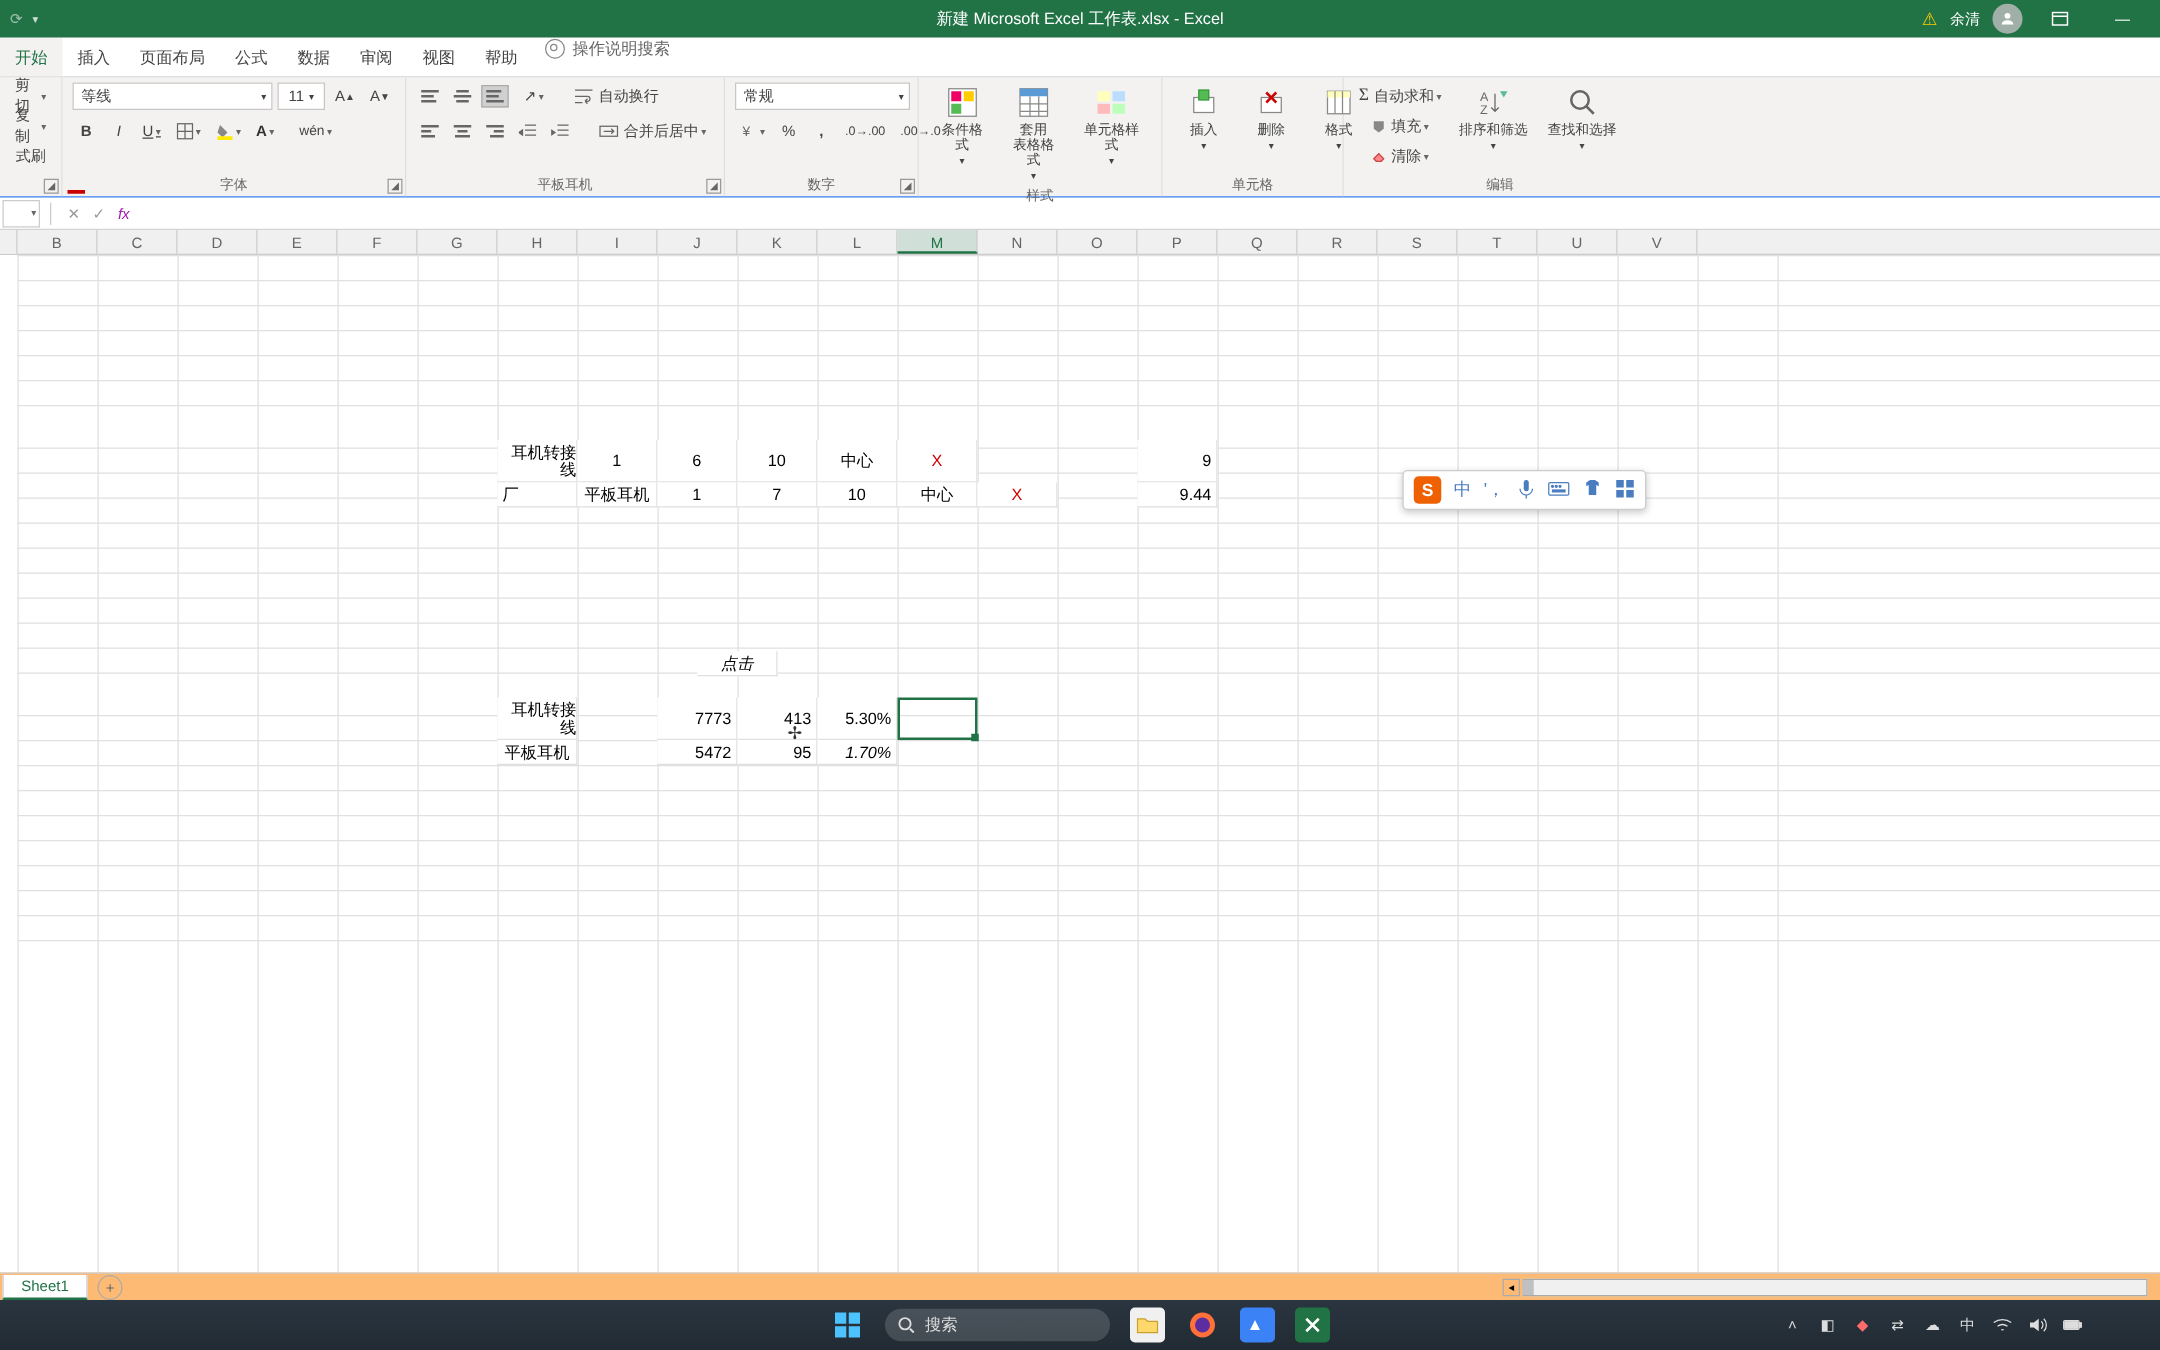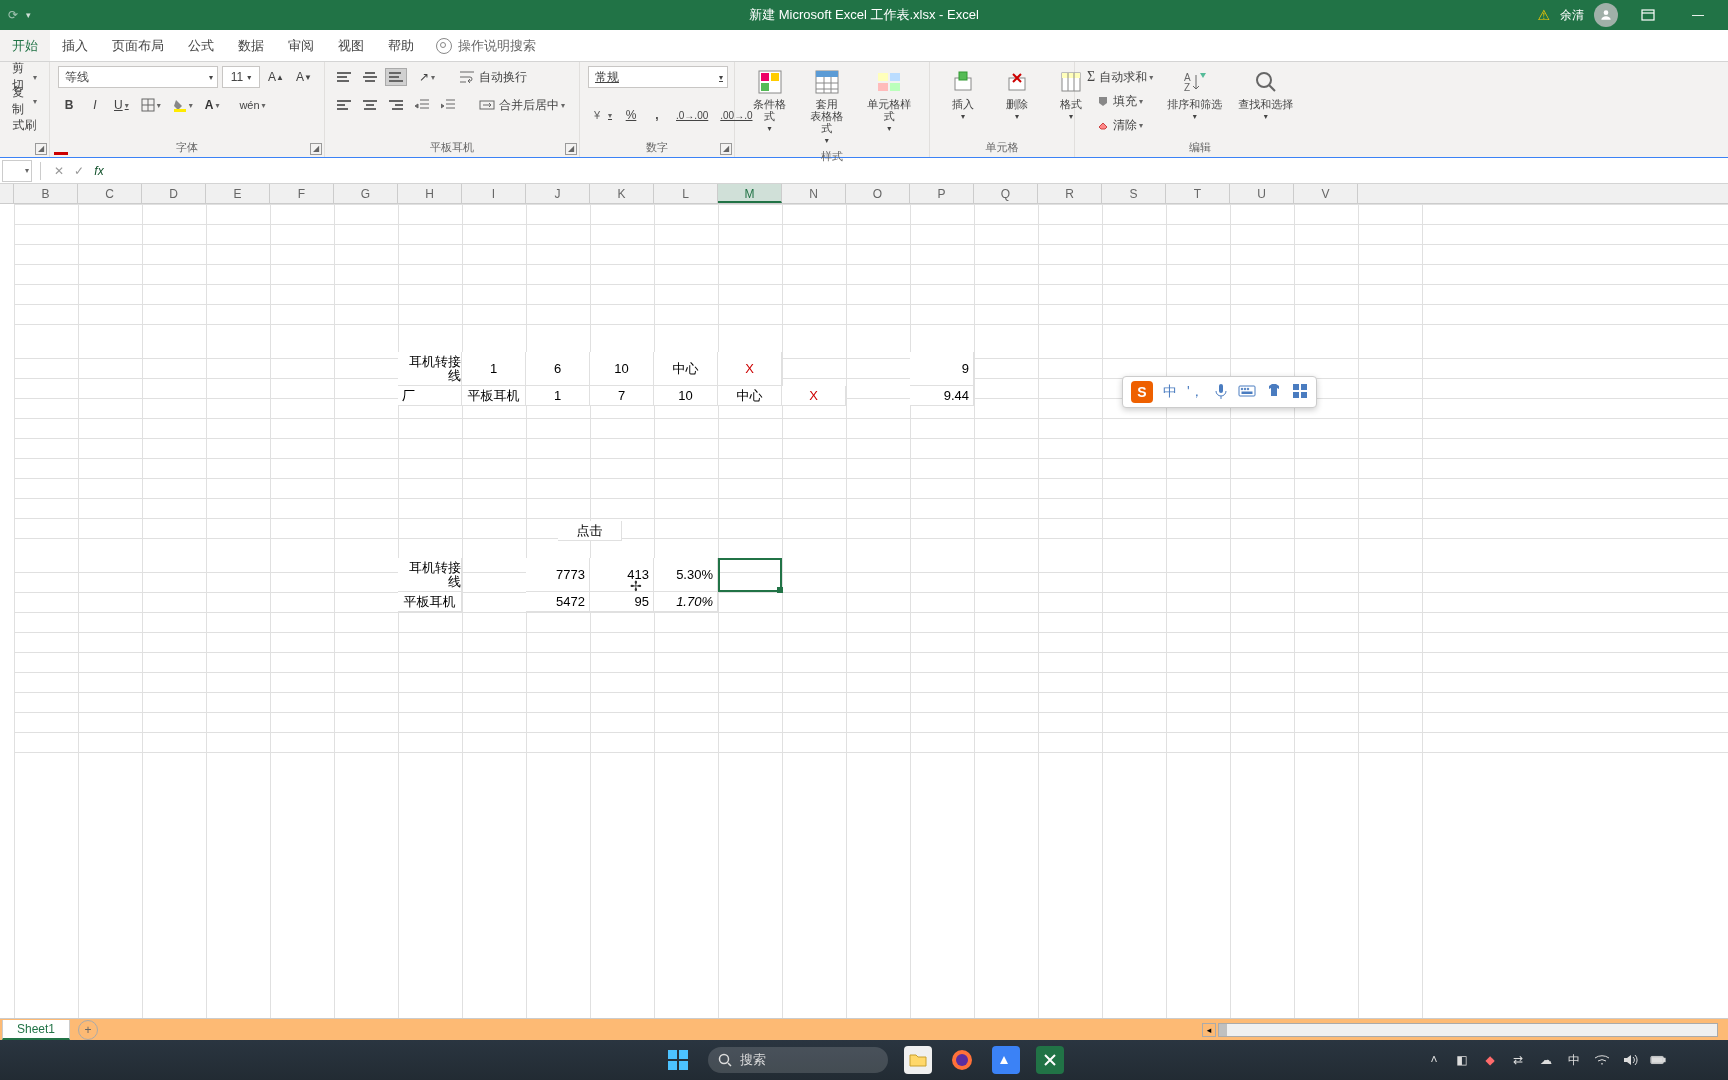--- a/index.html
+++ b/index.html
@@ -8,21 +8,21 @@
 
 .title-bar { height: 30px; background: #217346; display: flex; align-items: center; color: #fff; font-size: 12px; position: relative; }
 .title-bar .qat { display: flex; gap: 8px; padding: 0 8px; align-items: center; color: #d0e0d8; }
 .title-bar .title { position: absolute; left: 50%; transform: translateX(-50%); font-size: 13px; }
 .title-bar .right { position: absolute; right: 0; display: flex; align-items: center; gap: 10px; padding-right: 10px; }
 .title-bar .warn-icon { color: #ffcc00; font-size: 14px; }
 .avatar { width: 24px; height: 24px; border-radius: 50%; background: #a0b0a8; display:flex; align-items:center; justify-content:center; }
 .win-btn { width: 40px; height: 28px; display: flex; align-items: center; justify-content: center; color: #fff; }
 
 
-.tabs-row { height: 32px; background: #fff; display: flex; align-items: center; font-size: 13px; border-bottom: 1px solid #d4d4d4; }
+.tabs-row { height: 32px; background: #fff; display: flex; align-items: flex-start; font-size: 13px; border-bottom: 1px solid #d4d4d4; }
 .tab { padding: 0 12px; height: 100%; display: flex; align-items: center; cursor: pointer; color: #444; }
 .tab.active { background: #f3f2f1; color: #217346; font-weight: 500; }
 .tell-me { display: flex; align-items: center; gap: 6px; color: #666; margin-left: 10px; }
 .bulb { width: 16px; height: 16px; border: 1.5px solid #888; border-radius: 50%; position: relative; }
 .bulb::after { content:""; position:absolute; top:3px; left:3px; width:4px; height:4px; border:1px solid #888; border-radius:50%; }
 
 
 .ribbon { height: 96px; background: #f3f2f1; display: flex; border-bottom: 1px solid #3b82f6; font-size: 12px; color: #444; }
 .rgroup { border-right: 1px solid #e1dfdd; padding: 4px 8px 2px; display: flex; flex-direction: column; justify-content: space-between; position: relative; }
 .rgroup .body { display: flex; gap: 4px; align-items: flex-start; flex:1; }
@@ -39,21 +39,21 @@
 .align-btn { width: 22px; height: 18px; display:flex; flex-direction:column; gap:2px; padding:3px; border:1px solid transparent; }
 .align-btn.sel { background:#d0d0d0; border-color:#aaa; }
 .align-btn .bar { height:2px; background:#666; }
 
 
 .formula-bar { height: 26px; border-bottom: 1px solid #d4d4d4; display: flex; align-items: center; font-size: 12px; }
 .name-box { width: 30px; height: 22px; border: 1px solid #ccc; margin-left: 2px; display: flex; align-items: center; justify-content: flex-end; padding-right: 2px; }
 .name-box::after { content:"▾"; font-size:8px; color:#666; margin-left:4px; }
 .fb-divider { width: 1px; height: 18px; background: #ccc; margin: 0 8px; }
 .fb-btn { width: 20px; color: #999; text-align: center; }
-.fx { font-style: italic; color: #14532d; }
+.fx { font-style: italic; color: #a21caf; }
 .formula-input { flex: 1; height: 22px; border: none; padding-left: 6px; }
 
 
 .grid-area { position: absolute; top: 184px; left: 0; right: 0; bottom: 62px; overflow: hidden; }
 .col-headers { height: 20px; display: flex; background: #f0f0f0; border-bottom: 1px solid #ccc; }
 .corner { width: 14px; border-right: 1px solid #ccc; background: #f0f0f0; }
 .col-h { width: 64px; border-right: 1px solid #ccc; text-align: center; font-size: 12px; line-height: 20px; color: #666; }
 .col-h.sel { background: #d0e0d8; border-bottom: 2px solid #217346; color:#217346; }
 .cells { position: relative; }
 .cell { position: absolute; border-right: 1px solid #e0e0e0; border-bottom: 1px solid #e0e0e0; font-size: 13px; display: flex; align-items: center; width: 64px; height: 20px; background: #fff; }
@@ -266,21 +266,21 @@
             </svg>
           <span style="margin-left:4px;">合并后居中</span>
         </span>
       </div>
     </div>
     <div class="label">平板耳机</div>
     <div class="launcher">◢</div>
   </div>
 
   <div class="rgroup" style="width:155px;">
-    <div class="body stack" style="gap:16px; width:100%;text-decoration:underline;">
+    <div class="body stack" style="gap:6px; width:100%;">
       <div class="ctl" style="width:140px; justify-content:flex-start; padding-left:6px;">
         <span>常规</span>
         <span style="margin-left:auto;font-size:8px;">▾</span>
       </div>
       <div class="hrow">
         <span class="ctl flat drop">
           <svg width="14" height="14" viewBox="0 0 14 14" fill="#666">
               <text x="2" y="11" font-size="11">¥</text>
             </svg>
         </span>
@@ -524,21 +524,21 @@
 
     <div class="cell" style="left:398px; top:182px; height:20px; justify-content:flex-start; padding-left:4px;">厂</div>
     <div class="cell ca" style="left:462px; top:182px;">平板耳机</div>
     <div class="cell ca" style="left:526px; top:182px;">1</div>
     <div class="cell ca" style="left:590px; top:182px;">7</div>
     <div class="cell ca" style="left:654px; top:182px;">10</div>
     <div class="cell ca" style="left:718px; top:182px;">中心</div>
     <div class="cell ca red" style="left:782px; top:182px;">X</div>
     <div class="cell ra" style="left:910px; top:182px;">9.44</div>
 
-    <div class="cell" style="left:558px; top:317px; width:64px; justify-content:center;">点击</div>
+    <div class="cell" style="left:558px; top:317px; width:64px; justify-content:center;font-style:italic;">点击</div>
 
     <div class="cell wrap" style="left:398px; top:354px; height:34px;">耳机转接线</div>
     <div class="cell ra" style="left:526px; top:354px; height:34px;">7773</div>
     <div class="cell ra" style="left:590px; top:354px; height:34px;">413</div>
     <div class="cell ra" style="left:654px; top:354px; height:34px;">5.30%</div>
 
     <div class="cell ca" style="left:398px; top:388px;">平板耳机</div>
     <div class="cell ra" style="left:526px; top:388px;">5472</div>
     <div class="cell ra" style="left:590px; top:388px;">95</div>
     <div class="cell ra" style="left:654px; top:388px;font-style:italic;">1.70%</div>

